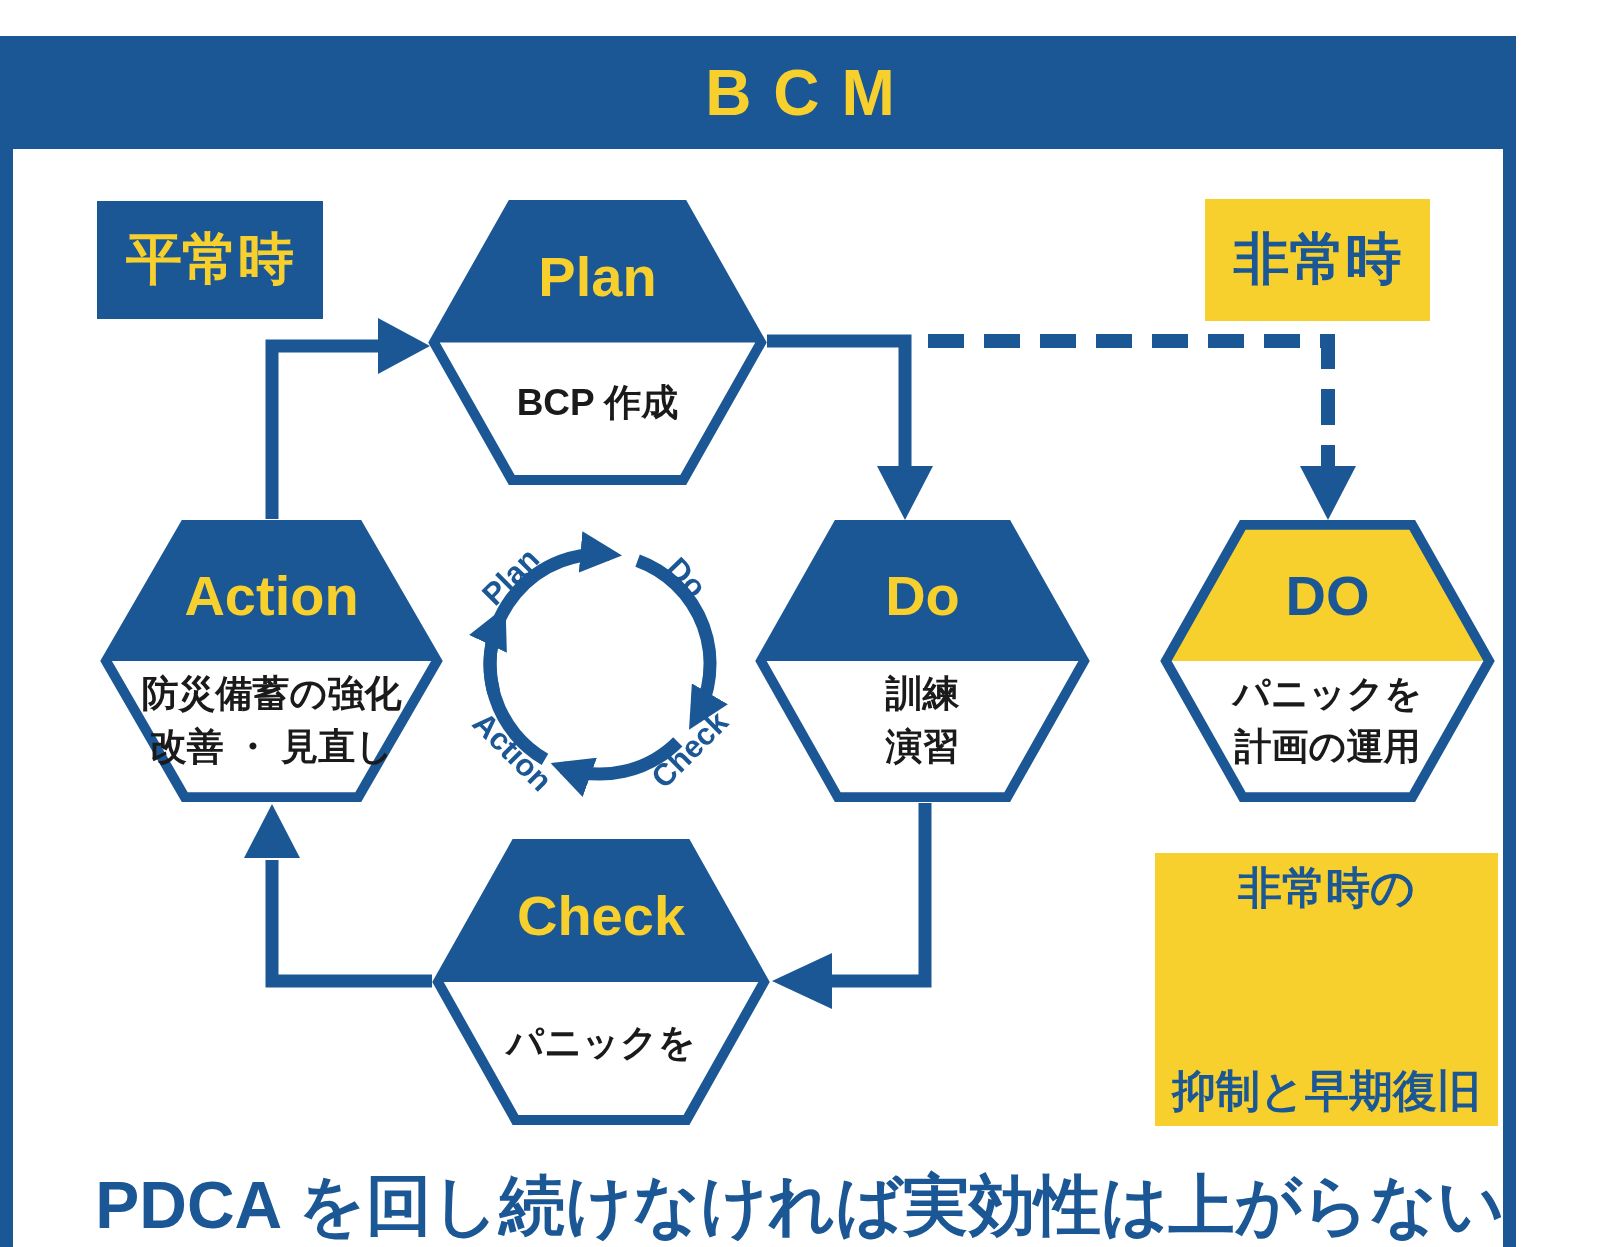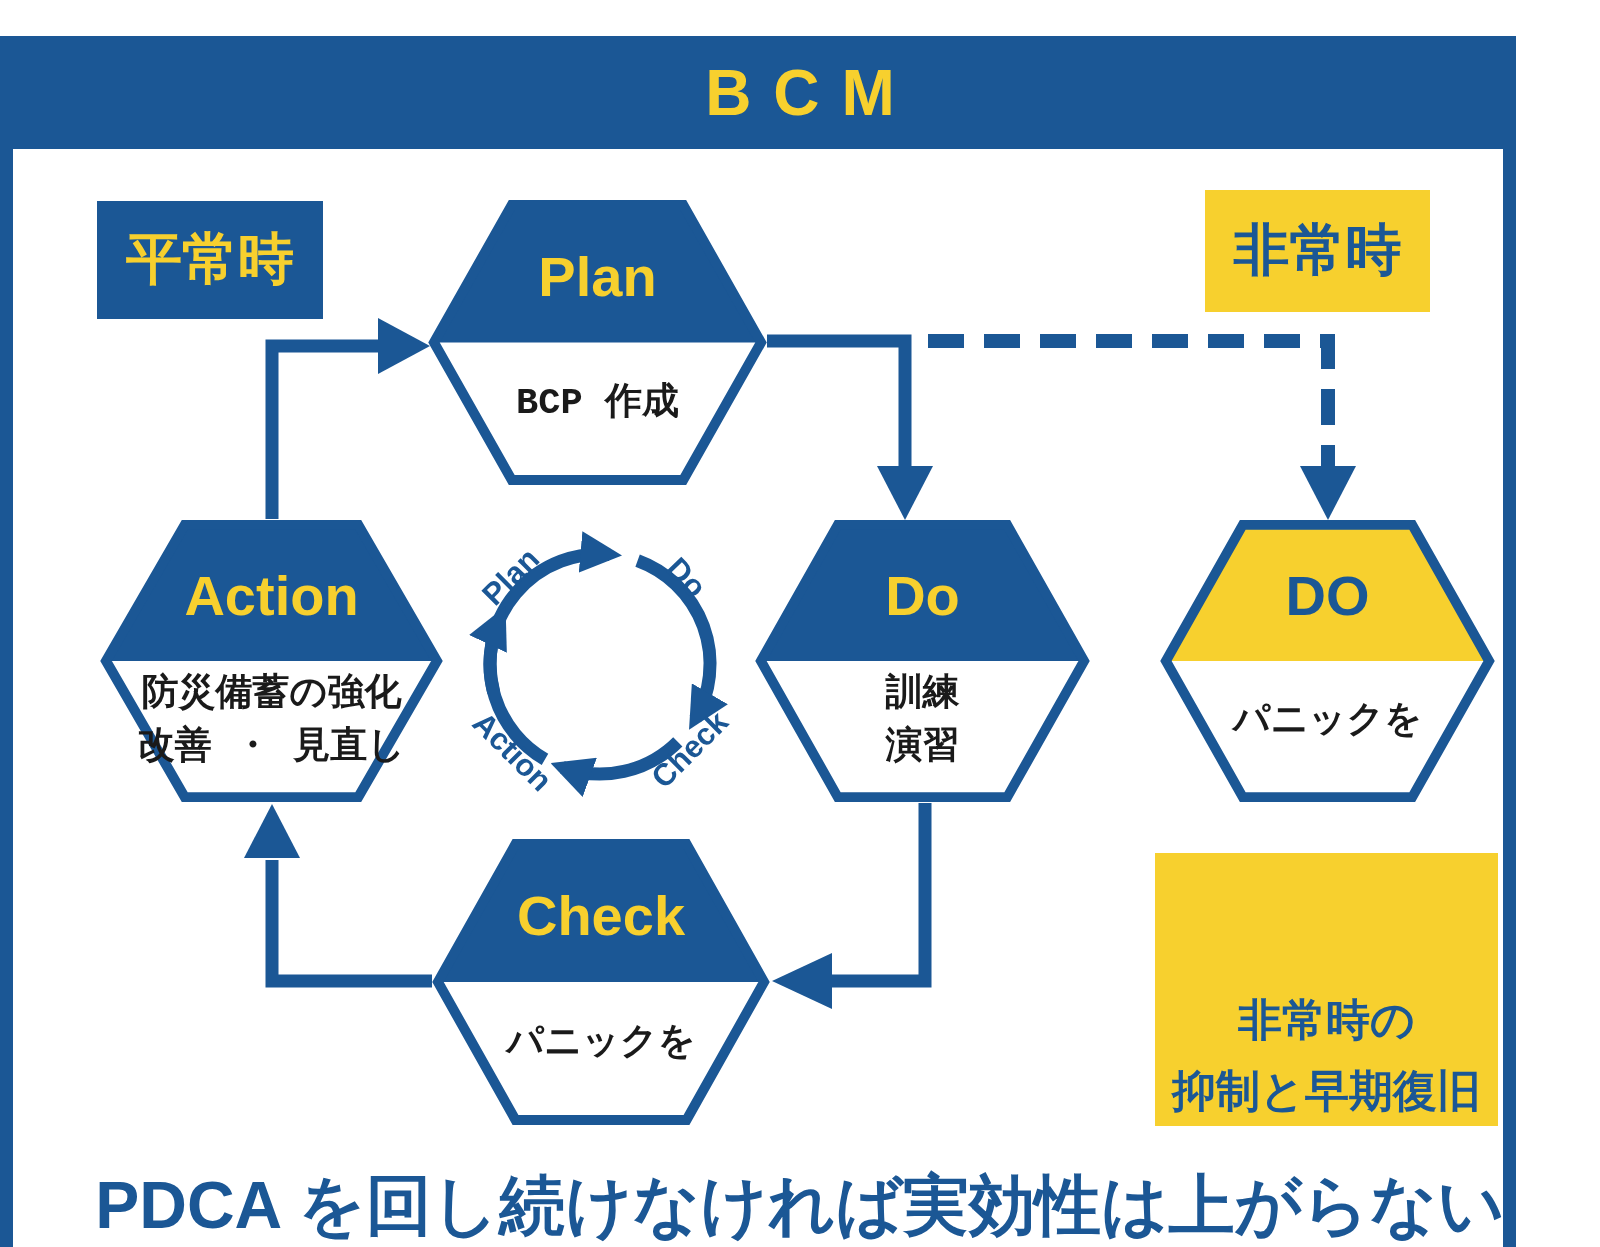--- a/index.html
+++ b/index.html
@@ -23,34 +23,34 @@
   .edge{position:absolute;background:var(--blue);}
   .edge.left{left:0;top:0;width:13px;height:1247px;}
   .edge.right{right:0;top:0;width:13px;height:1247px;}
   .edge.bottom{left:0;bottom:0;width:1600px;height:11px;}
 
   .badge{
     position:absolute;display:flex;align-items:center;justify-content:center;
     font-weight:800;font-size:56px;
   }
   .badge.normal{left:97px;top:165px;width:226px;height:118px;background:var(--blue);color:var(--yellow);}
-  .badge.emergency{left:1205px;top:154px;width:225px;height:122px;background:var(--yellow);color:var(--blue);}
+  .badge.emergency{left:1205px;top:163px;width:225px;height:122px;background:var(--yellow);color:var(--blue);}
 
   .hex{position:absolute;}
   .hex svg{position:absolute;left:0;top:0;width:100%;height:100%;}
   .hex-title{
     position:absolute;left:0;right:0;top:4%;height:46%;
     display:flex;align-items:center;justify-content:center;
     font-size:56px;font-weight:800;color:var(--yellow);
   }
   .hex-title.blue-text{color:var(--blue);}
   .hex-sub{
     position:absolute;left:0;right:0;top:50%;height:50%;box-sizing:border-box;padding-bottom:22px;
     display:flex;flex-direction:column;align-items:center;justify-content:center;
-    font-size:37px;font-weight:700;color:var(--ink);line-height:1.42;text-align:center;font-family:Liberation Mono, monospace;
+    font-size:37px;font-weight:700;color:var(--ink);line-height:1.42;text-align:center;
   }
   .hex.plan{left:428px;top:163px;width:339px;height:287px;}
   .hex.action{left:100px;top:483px;width:343px;height:284px;}
   .hex.doh{left:755px;top:483px;width:335px;height:284px;}
   .hex.do2{left:1160px;top:483px;width:335px;height:284px;}
   .hex.check{left:432px;top:802px;width:338px;height:288px;}
 
   .pdca-box{
     position:absolute;left:528px;top:597px;width:139px;height:60px;background:var(--blue);
     display:flex;align-items:center;justify-content:center;
@@ -59,21 +59,21 @@
   .cycle-label{
     position:absolute;color:var(--blue);font-size:31px;font-weight:800;white-space:nowrap;
   }
   .cycle-label.p{left:511px;top:541px;transform:translate(-50%,-50%) rotate(-45deg);}
   .cycle-label.d{left:686px;top:542px;transform:translate(-50%,-50%) rotate(46deg);}
   .cycle-label.c{left:690px;top:714px;transform:translate(-50%,-50%) rotate(-45deg);}
   .cycle-label.a{left:512px;top:716px;transform:translate(-50%,-50%) rotate(45deg);}
 
   .note{
     position:absolute;left:1155px;top:817px;width:343px;height:273px;background:var(--yellow);
-    display:flex;flex-direction:column;align-items:center;justify-content:flex-end;
+    display:flex;flex-direction:column;align-items:center;justify-content:space-between;
     color:var(--blue);font-size:44px;font-weight:800;line-height:1.6;text-align:center;
   }
   .footer{
     position:absolute;left:13px;top:1108px;width:1574px;height:124px;
     display:flex;align-items:center;justify-content:center;
     color:var(--blue);font-size:66px;font-weight:800;white-space:nowrap;
   }
   .overlay{position:absolute;left:0;top:0;pointer-events:none;}
 </style>
 </head>
@@ -176,20 +176,21 @@
 
   <div class="hex do2">
     <svg viewBox="0 0 340 288" preserveAspectRatio="none">
       <polygon points="6,144 84,6 256,6 334,144 256,282 84,282" fill="#ffffff"></polygon>
       <polygon points="6,144 84,6 256,6 334,144" fill="#f7d02e"></polygon>
       <polygon points="6,144 84,6 256,6 334,144 256,282 84,282" fill="none" stroke="#1b5795" stroke-width="10"></polygon>
     </svg>
     <div class="hex-title blue-text">DO</div>
     <div class="hex-sub">
       <div>パニックを</div>
+      <div>計画の運用</div>
     </div>
   </div>
 
   <div class="hex check">
     <svg viewBox="0 0 340 288" preserveAspectRatio="none">
       <polygon points="6,144 84,6 256,6 334,144 256,282 84,282" fill="#ffffff"></polygon>
       <polygon points="6,144 84,6 256,6 334,144" fill="#1b5795"></polygon>
       <polygon points="6,144 84,6 256,6 334,144 256,282 84,282" fill="none" stroke="#1b5795" stroke-width="10"></polygon>
     </svg>
     <div class="hex-title">Check</div>

